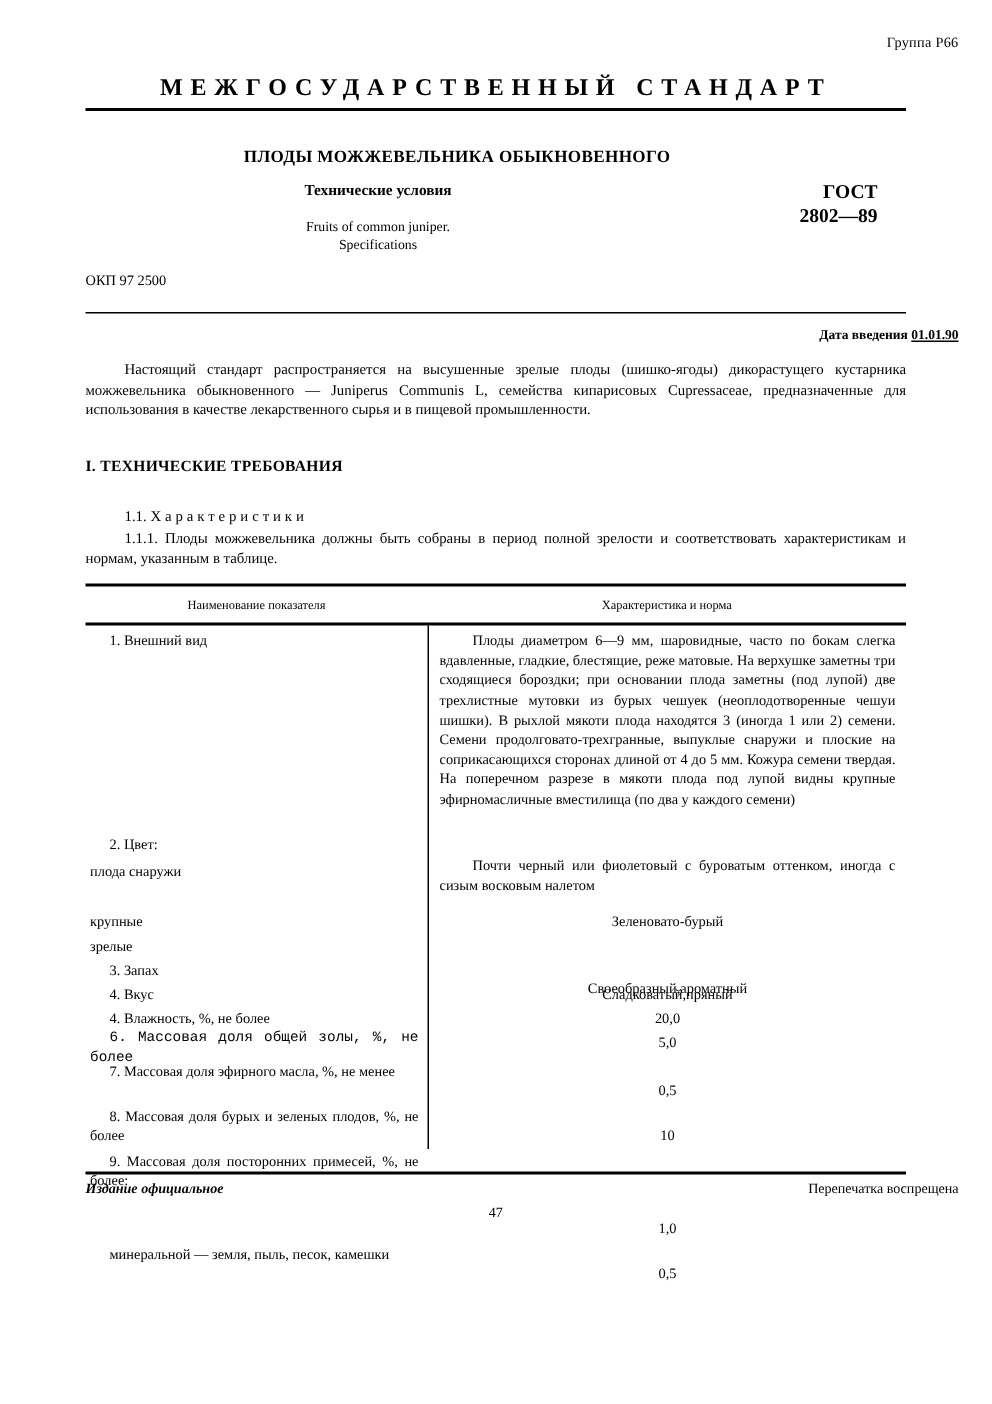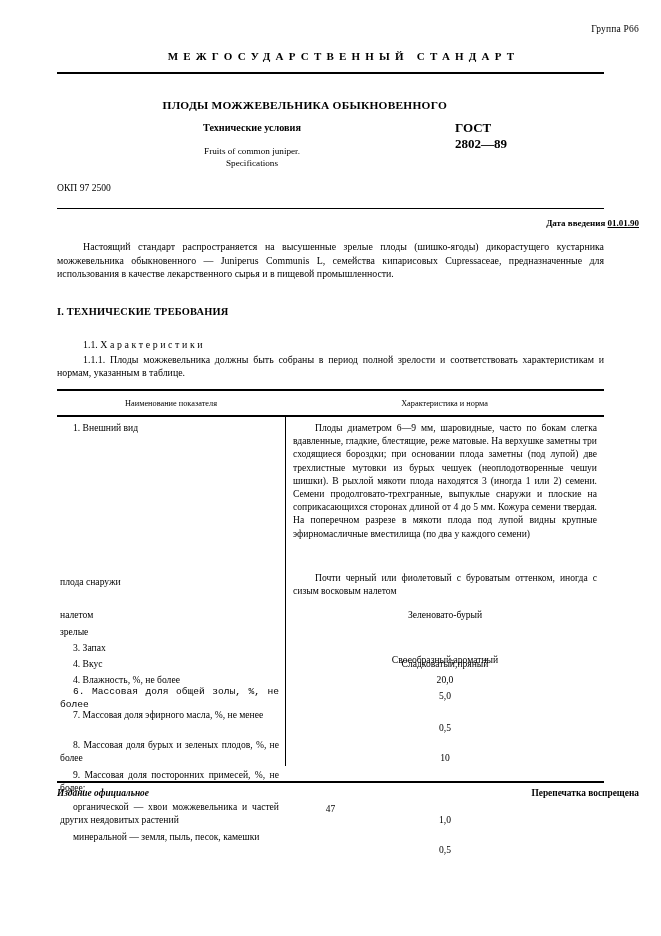--- a/index.html
+++ b/index.html
@@ -27,26 +27,26 @@
     position: absolute;
     right: 22px;
     top: 24px;
     font-size: 9.5px;
     letter-spacing: 0.2px;
   }
 
   
   .banner {
     position: absolute;
-    left: 70px;
+    left: 57px;
     top: 50px;
     width: 547px;
     text-align: center;
     font-weight: bold;
-    font-size: 11px;
+    font-size: 16px;
     letter-spacing: 5.2px;
     white-space: nowrap;
   }
   .rule-top {
     position: absolute;
     left: 57px;
     top: 72px;
     width: 547px;
     height: 0;
     border-top: 2.2px solid #000;
@@ -80,21 +80,21 @@
     text-align: center;
     font-size: 9.2px;
     line-height: 11.5px;
   }
 
   .gost-block {
     position: absolute;
     left: 455px;
     top: 120px;
     width: 130px;
-    text-align: left;
+    text-align: right;
     font-weight: bold;
     font-size: 13px;
     line-height: 16px;
   }
 
   .okp {
     position: absolute;
     left: 57px;
     top: 182px;
     font-size: 9.6px;
@@ -246,21 +246,21 @@
     top: 788px;
     font-size: 9.4px;
     font-weight: bold;
     font-style: italic;
   }
   .foot-right {
     position: absolute;
     right: 22px;
     top: 788px;
     font-size: 9.4px;
-    font-weight: bold;
+    font-weight: normal;
     text-align: right;
   }
   .page-number {
     position: absolute;
     left: 57px;
     top: 804px;
     width: 547px;
     text-align: center;
     font-size: 9.4px;
   }
@@ -311,25 +311,26 @@
       <div class="hcell col-a">Наименование показателя</div>
       <div class="hcell col-b">Характеристика и норма</div>
     </div>
     <div class="tbl-rule thick"></div>
     <div class="tbl-body">
       <div class="divider" style="height: 349px;"></div>
 
       <div class="lcell ind" style="top:4px;">1.  Внешний вид</div>
       <div class="rcell just" style="top:4px;">Плоды диаметром 6—9 мм, шаровидные, часто по бокам слегка вдавленные, гладкие, блестящие, реже матовые. На верхушке заметны три сходящиеся бороздки; при основании плода заметны (под лупой) две трехлистные мутовки из бурых чешуек (неоплодотворенные чешуи шишки). В рыхлой мякоти плода находятся 3 (иногда 1 или 2) семени. Семени продолговато-трехгранные, выпуклые снаружи и плоские на соприкасающихся сторонах длиной от 4 до 5 мм. Кожура семени твердая. На поперечном разрезе в мякоти плода под лупой видны крупные эфирномасличные вместилища (по два у каждого семени)</div>
 
+      <div class="lcell ind" style="top:140px;">2.  Цвет:</div>
 
       <div class="lcell" style="top:158px;">плода снаружи</div>
       <div class="rcell just" style="top:154px;">Почти черный или фиолетовый с буроватым оттенком, иногда с сизым восковым налетом</div>
 
-      <div class="lcell" style="top:191px;">налетом</div>
+      <div class="lcell" style="top:191px;">крупные</div>
       <div class="rcell center" style="top:191px;">Зеленовато-бурый</div>
 
       <div class="lcell" style="top:208px;">зрелые</div>
 
       <div class="lcell ind" style="top:224px;">3.  Запах</div>
       <div class="rcell center" style="top:236px;">Своеобразный,ароматный</div>
 
       <div class="lcell ind" style="top:240px;">4.  Вкус</div>
       <div class="rcell center" style="top:240px;">Сладковатый,пряный</div>
 
@@ -340,21 +341,20 @@
       <div class="rcell center" style="top:272px;">5,0</div>
 
       <div class="lcell ind" style="top:291px;">7.  Массовая доля эфирного масла, %, не менее</div>
       <div class="rcell center" style="top:304px;">0,5</div>
 
       <div class="lcell ind" style="top:321px;">8.  Массовая доля бурых и зеленых плодов, %, не более</div>
       <div class="rcell center" style="top:334px;">10</div>
 
       <div class="lcell ind" style="top:351px;">9.  Массовая доля посторонних примесей, %, не более:</div>
 
-      <div class="lcell ind" style="top:383px;">органической — хвои можжевельника и частей других неядовитых растений</div>
       <div class="rcell center" style="top:396px;">1,0</div>
 
       <div class="lcell ind" style="top:413px;">минеральной — земля, пыль, песок, камешки</div>
       <div class="rcell center" style="top:426px;">0,5</div>
     </div>
   </div>
 
   <div class="rule-foot"></div>
   <div class="foot-left">Издание официальное</div>
   <div class="foot-right">Перепечатка воспрещена</div>

